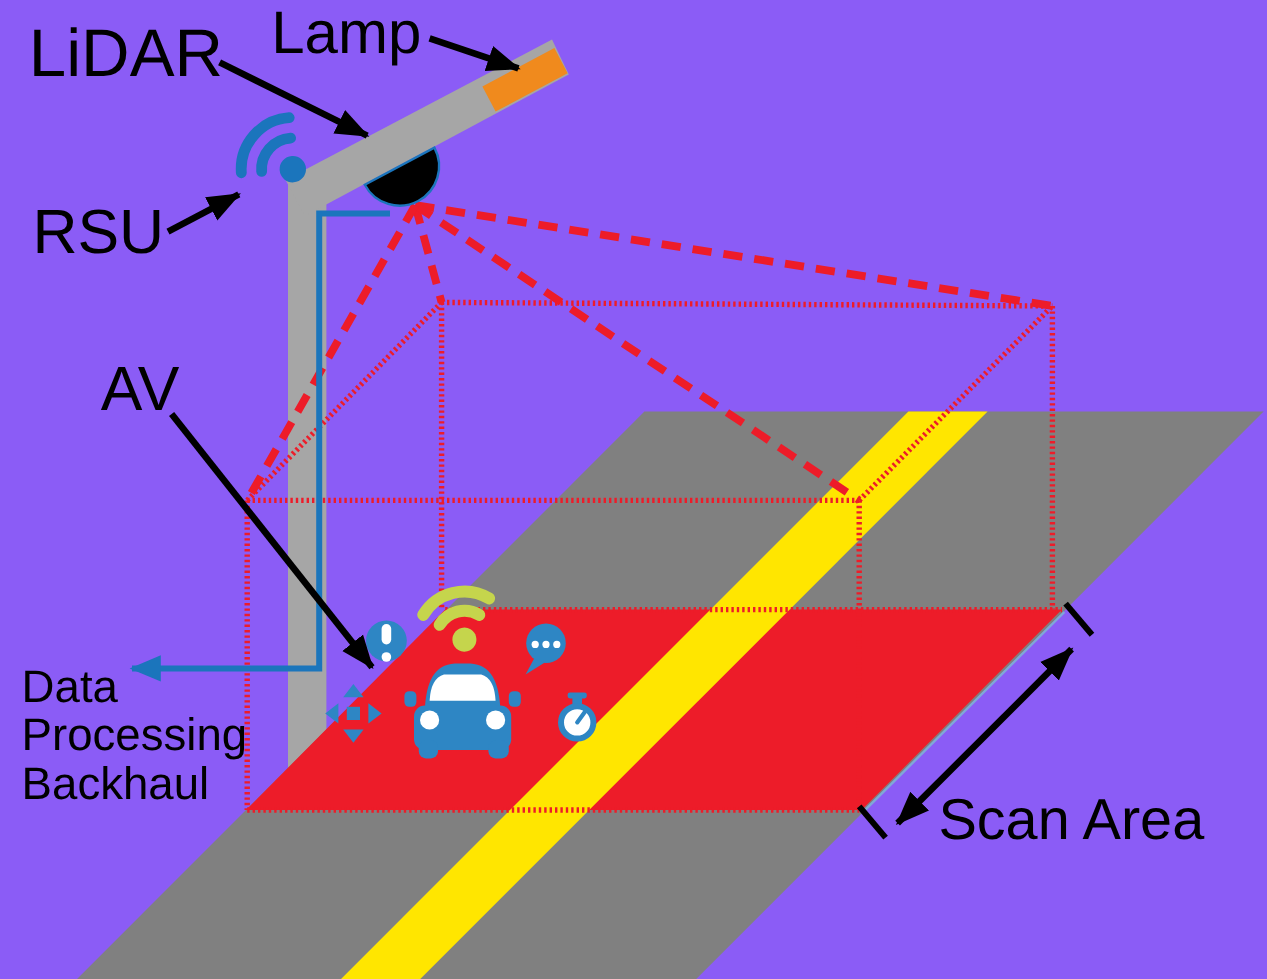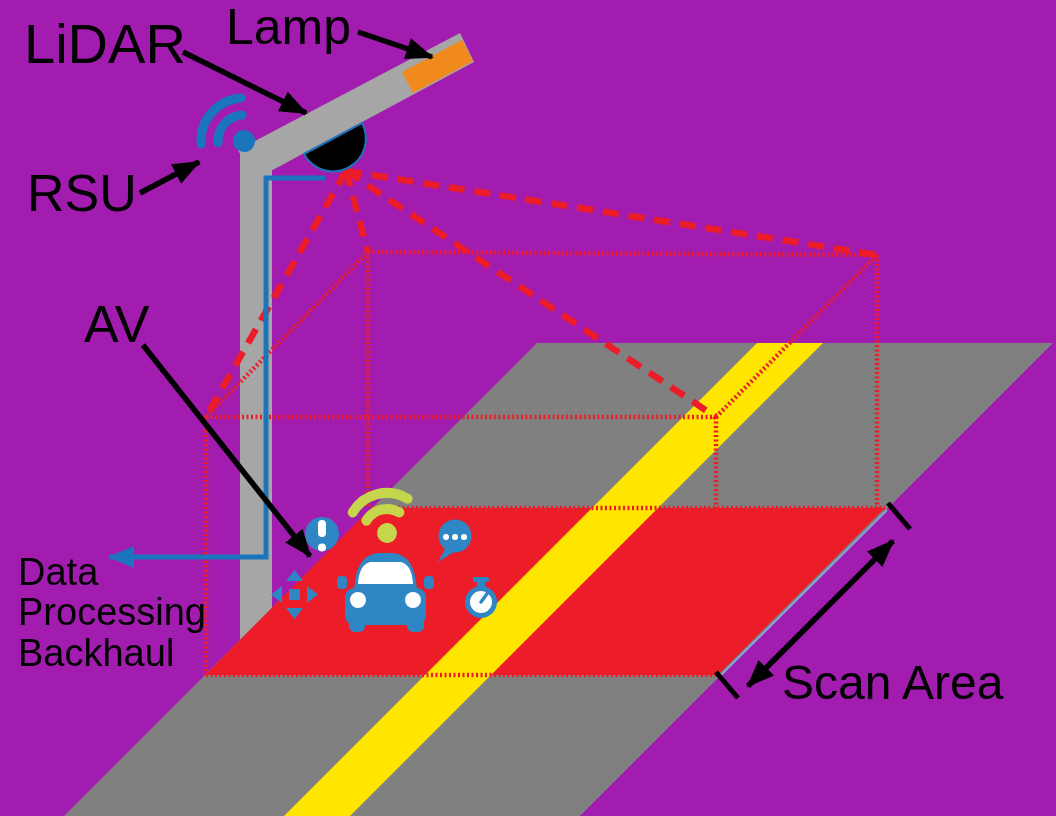--- a/index.html
+++ b/index.html
@@ -1,16 +1,16 @@
 <!DOCTYPE html>
 <html style="--road: #808080; --pole: #a6a6a6; --lamp: #f08a1d; --scan_red: #ed1c29; --lane_yellow: #ffe600; --line_blue: #1b75bc; --icon_blue: #2e86c4; --wifi_green: #c5d54c; --sensor_black: #000000; --label_black: #000000;"><head>
 <meta charset="utf-8">
 <style>
   html,body{margin:0;padding:0;background:#ffffff;}
-  .stage{position:relative;width:1056px;height:816px;background:#a21caf;overflow:hidden;text-decoration:underline;}
+  .stage{position:relative;width:1056px;height:816px;background:#8b5cf6;overflow:hidden;text-decoration:underline;}
   svg{display:block;}
   svg text{font-family:"Liberation Sans", sans-serif;fill:#000;}
   .f-road{fill:var(--road,#808080);}
   .f-pole{fill:var(--pole,#a6a6a6);}
   .f-lamp{fill:var(--lamp,#f08a1d);}
   .f-red{fill:var(--scan_red,#ed1c29);}
   .f-yellow{fill:var(--lane_yellow,#ffe600);}
   .f-black{fill:var(--sensor_black,#000);}
   .f-iblue{fill:var(--icon_blue,#2e86c4);}
   .f-lblue{fill:var(--line_blue,#1b75bc);}

